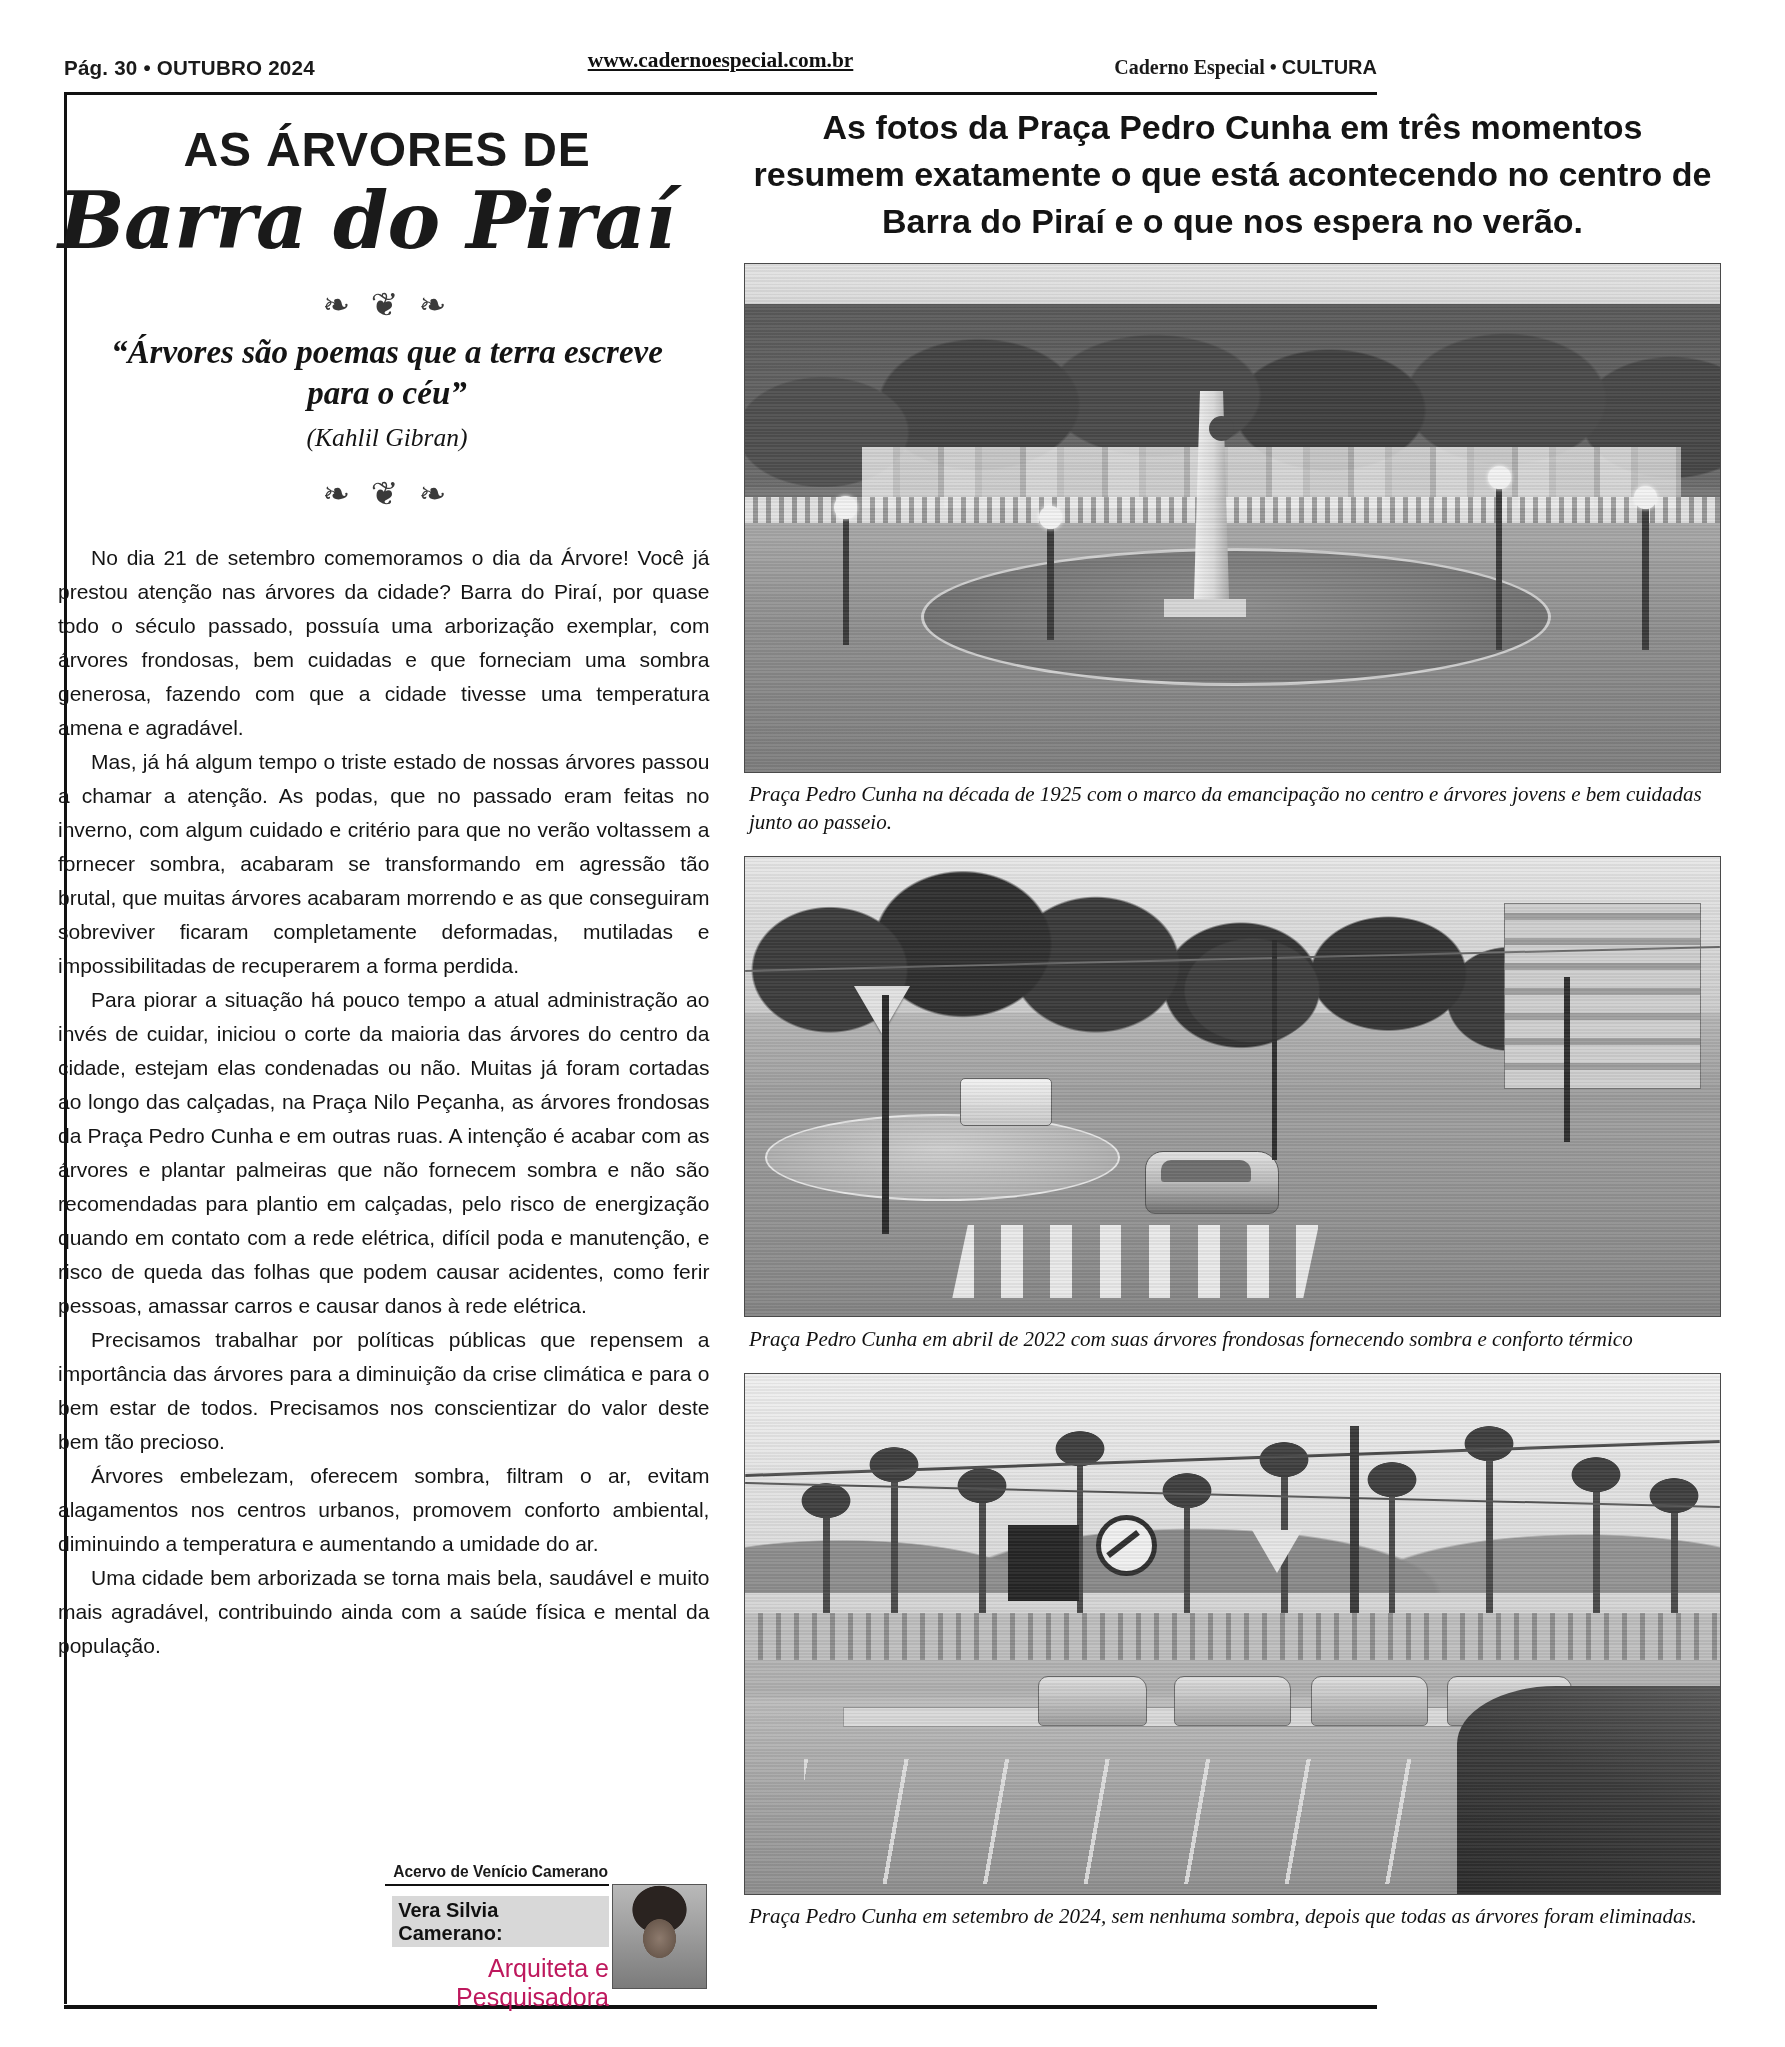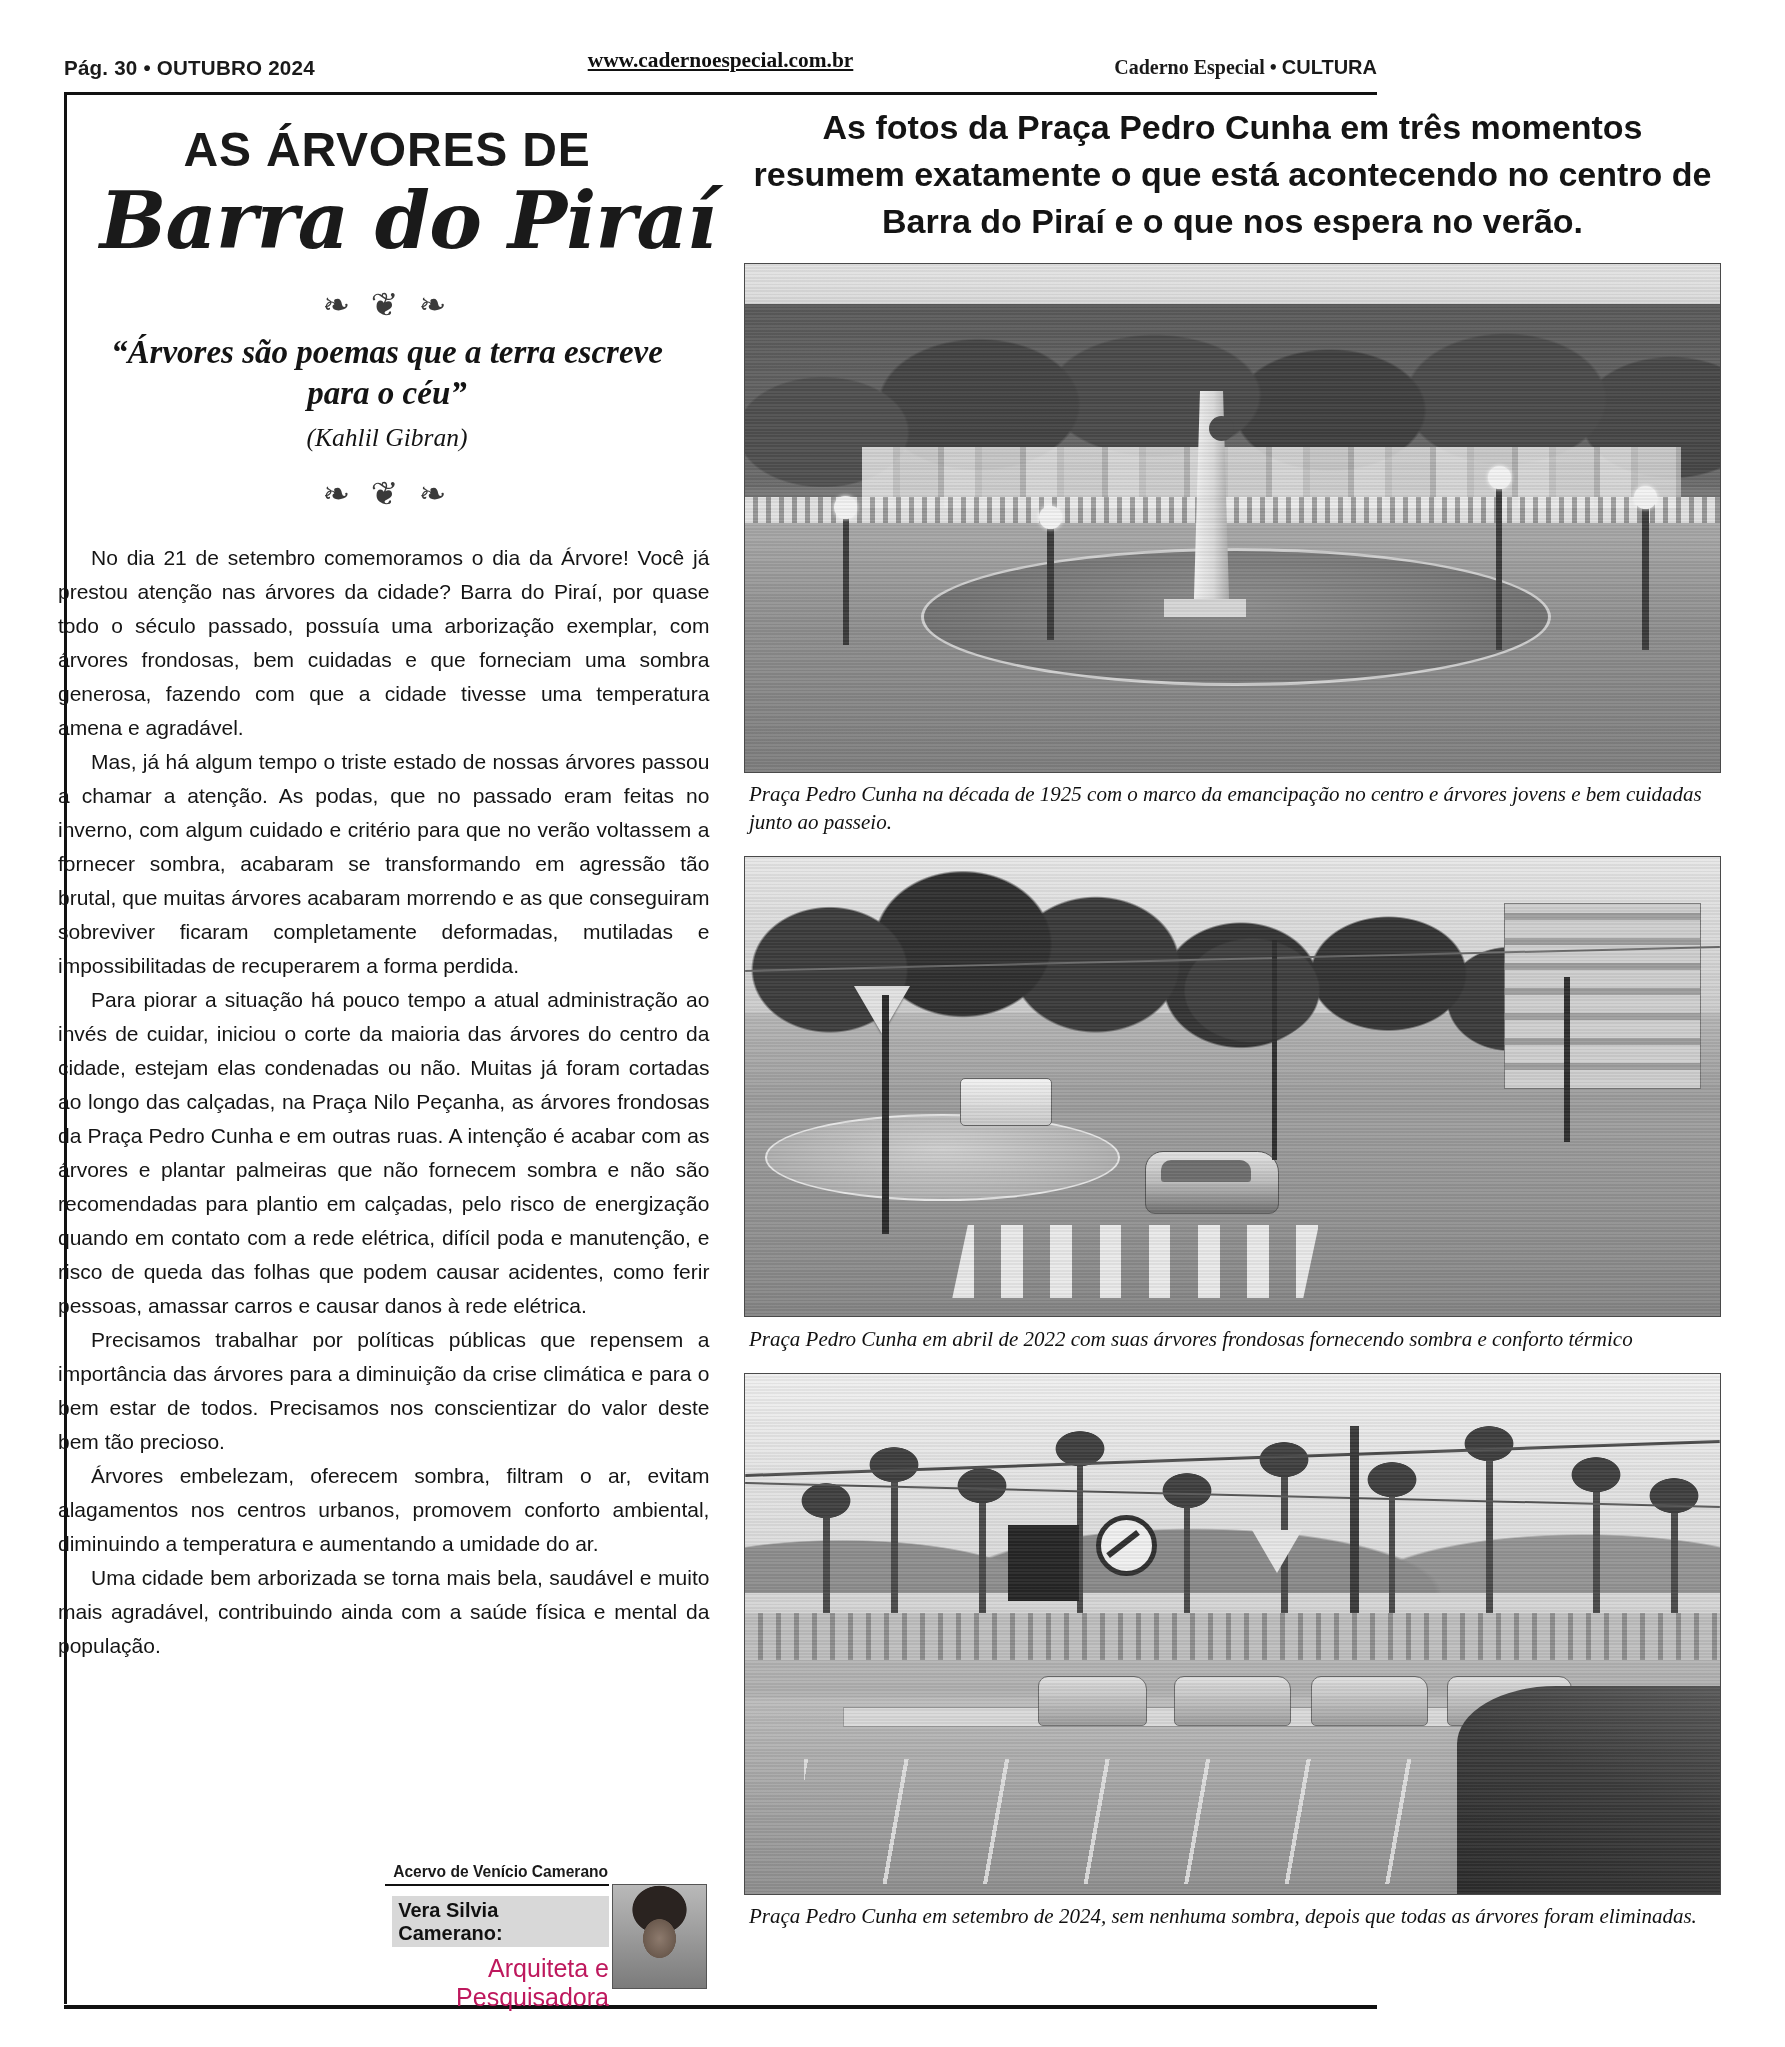--- a/index.html
+++ b/index.html
@@ -102,21 +102,21 @@
   }
   .title-line1 {
     text-align: center;
     font-size: 48px;
     font-weight: bold;
     letter-spacing: 0.8px;
     color: #1a1a1a;
     margin-top: 15px;
   }
   .title-script {
-    text-align: right;
+    text-align: left;
     font-family: "DejaVu Serif", serif;
     font-style: italic;
     font-size: 79px;
     font-weight: bold;
     color: #1a1a1a;
     line-height: 1.05;
     margin-top: 3.3px;
     letter-spacing: -0.8px;
   }
   .ornament {

